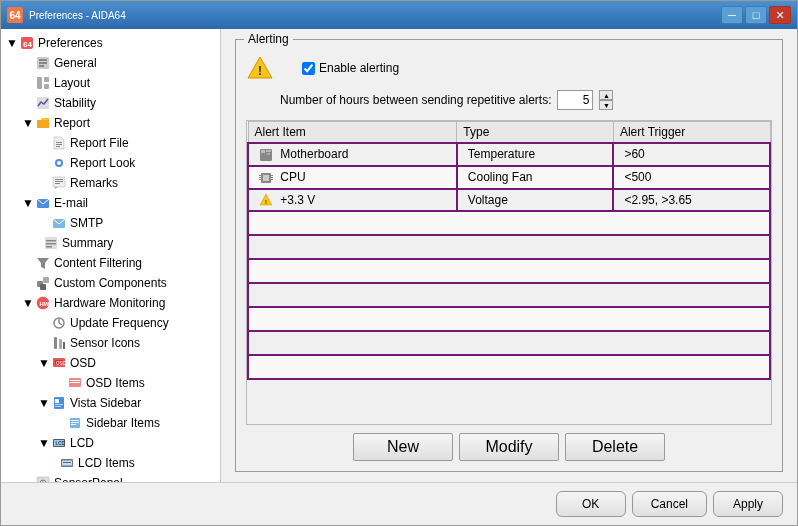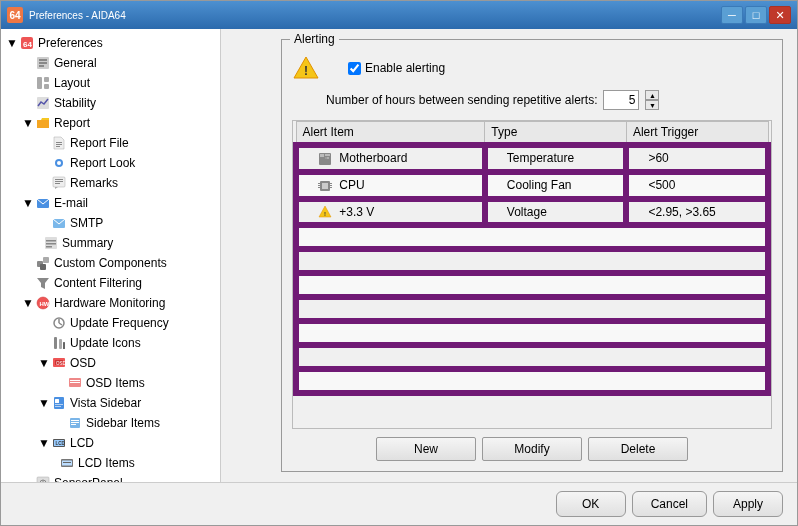--- a/index.html
+++ b/index.html
@@ -109,21 +109,20 @@
       align-items: center;
       justify-content: center;
       flex-shrink: 0;
     }
     
     .main-panel {
       flex: 1;
       padding: 10px 14px;
       display: flex;
       flex-direction: column;
-      margin-left: 46px;
     }
     .group-box {
       border: 1px solid #999;
       padding: 10px 10px 10px 10px;
       position: relative;
       flex: 1;
       display: flex;
       flex-direction: column;
     }
     .group-box-title {
@@ -181,22 +180,22 @@
       font-size: 12px;
     }
     .alert-table th {
       background: #e8e8e8;
       border: 1px solid #bbb;
       padding: 3px 6px;
       text-align: left;
       font-weight: normal;
     }
     .alert-table td {
-      border: 6px solid #701a75;
-      padding: 3px 19px;
+      border: 2px solid #701a75;
+      padding: 3px 10px;
       vertical-align: middle;
     }
     .alert-table tr:nth-child(even) td { background: #f8f8f8; }
     .row-icon {
       width: 14px;
       height: 14px;
       display: inline-flex;
       align-items: center;
       justify-content: center;
       margin-right: 4px;
@@ -212,21 +211,21 @@
       display: flex;
       gap: 6px;
       justify-content: center;
       margin-bottom: 0;
     }
     .btn {
       padding: 4px 14px;
       border: 1px solid #999;
       background: linear-gradient(to bottom, #f5f5f5, #e0e0e0);
       cursor: pointer;
-      font-size: 12px;
+      font-size: 16px;
       min-width: 80px;
       border-radius: 2px;
     }
     
     .footer {
       display: flex;
       justify-content: flex-end;
       gap: 6px;
       padding: 8px 14px;
       background: #f0f0f0;
@@ -403,39 +402,39 @@
               <rect x="2" y="10" width="6" height="1.5" fill="#888"></rect>
             </svg>
         </span>
         <span>Summary</span>
       </div>
 
       <div class="tree-item" style="padding-left:20px;">
         <span class="expand-icon" style="width:14px;"></span>
         <span class="tree-icon">
           <svg width="14" height="14" viewBox="0 0 14 14">
+              <polygon points="1,2 13,2 9,7 9,13 5,11 5,7" fill="#888"></polygon>
+            </svg>
+        </span>
+        <span>Content Filtering</span>
+      </div>
+
+      <div class="tree-item" style="padding-left:20px;">
+        <span class="expand-icon" style="width:14px;"></span>
+        <span class="tree-icon">
+          <svg width="14" height="14" viewBox="0 0 14 14">
               <rect x="1" y="5" width="6" height="6" fill="#888" rx="1"></rect>
               <rect x="7" y="1" width="6" height="6" fill="#aaa" rx="1"></rect>
               <rect x="4" y="8" width="6" height="6" fill="#666" rx="1"></rect>
             </svg>
         </span>
         <span>Custom Components</span>
       </div>
 
       <div class="tree-item" style="padding-left:20px;">
-        <span class="expand-icon" style="width:14px;"></span>
-        <span class="tree-icon">
-          <svg width="14" height="14" viewBox="0 0 14 14">
-              <polygon points="1,2 13,2 9,7 9,13 5,11 5,7" fill="#888"></polygon>
-            </svg>
-        </span>
-        <span>Content Filtering</span>
-      </div>
-
-      <div class="tree-item" style="padding-left:20px;">
         <span class="expand-icon">▼</span>
         <span class="tree-icon">
           <svg width="14" height="14" viewBox="0 0 14 14">
               <circle cx="7" cy="7" r="6" fill="#e55" stroke="#c33" stroke-width="0.5"></circle>
               <text x="3.5" y="10" fill="white" font-size="6" font-weight="bold">HW</text>
             </svg>
         </span>
         <span>Hardware Monitoring</span>
       </div>
 
@@ -453,21 +452,21 @@
 
       <div class="tree-item" style="padding-left:36px;">
         <span class="expand-icon" style="width:14px;"></span>
         <span class="tree-icon">
           <svg width="14" height="14" viewBox="0 0 14 14">
               <rect x="2" y="1" width="3" height="12" rx="1" fill="#888"></rect>
               <rect x="7" y="3" width="3" height="10" rx="1" fill="#aaa"></rect>
               <rect x="11" y="6" width="2" height="7" rx="0.5" fill="#666"></rect>
             </svg>
         </span>
-        <span>Update Icons</span>
+        <span>Sensor Icons</span>
       </div>
 
       <div class="tree-item" style="padding-left:36px;">
         <span class="expand-icon">▼</span>
         <span class="tree-icon">
           <svg width="14" height="14" viewBox="0 0 14 14">
               <rect x="1" y="2" width="12" height="9" rx="1" fill="#e55"></rect>
               <rect x="3" y="4" width="8" height="5" fill="#c33" rx="0.5"></rect>
               <text x="4" y="8.5" fill="white" font-size="4.5">OSD</text>
             </svg>

